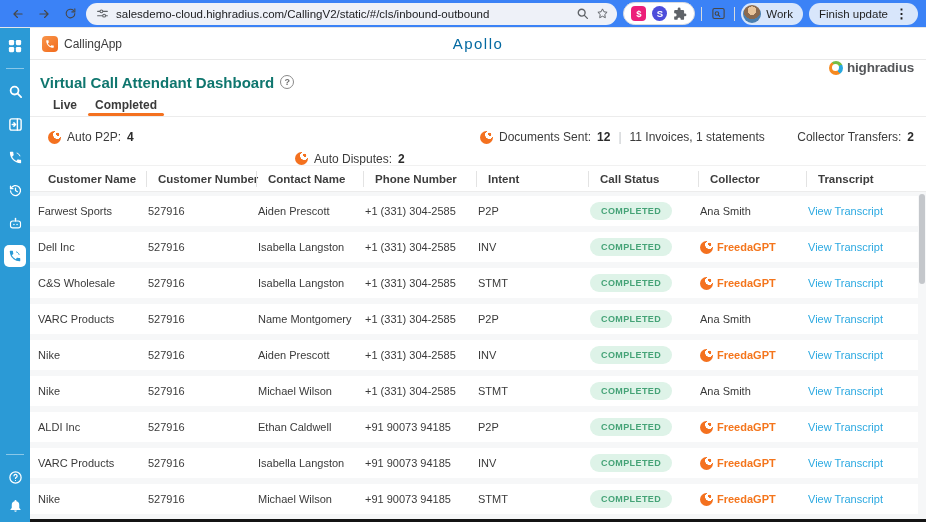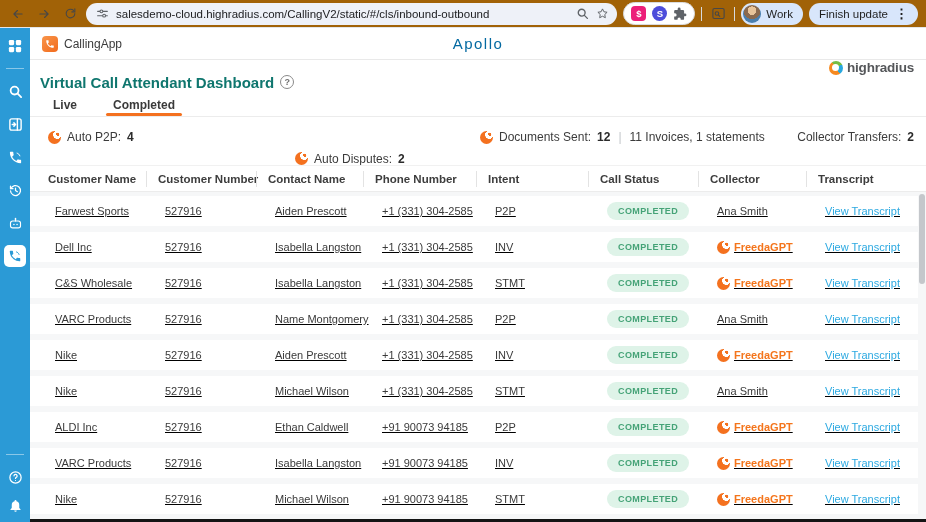--- a/index.html
+++ b/index.html
@@ -1,21 +1,21 @@
 <!DOCTYPE html>
 <html><head>
 <meta charset="utf-8">
 <style>
   * { margin:0; padding:0; box-sizing:border-box; }
   html,body { width:926px; height:522px; overflow:hidden; }
   body { font-family:"Liberation Sans", sans-serif; background:#fff; }
   .screen { width:926px; height:522px; display:flex; flex-direction:column; }
 
   
-  .toolbar { height:28px; background:#a16207; border-bottom:1px solid #e4e6e9; display:flex; align-items:center; padding:0 8px; gap:6px; flex:0 0 28px; }
+  .toolbar { height:28px; background:#3b82f6; border-bottom:1px solid #e4e6e9; display:flex; align-items:center; padding:0 8px; gap:6px; flex:0 0 28px; }
   .nav-btn { background:none; border:none; width:20px; height:20px; display:flex; align-items:center; justify-content:center; cursor:pointer; }
   .omnibox { flex:1; height:22px; background:#eef1f8; border-radius:11px; display:flex; align-items:center; padding:0 8px 0 10px; gap:7px; min-width:0; }
   .omnibox .url { flex:1; font-size:11.5px; color:#202124; white-space:nowrap; overflow:hidden; }
   .omni-ic { display:flex; align-items:center; }
   .ext-pill { display:flex; align-items:center; gap:6px; background:#fff; border:1px solid #dadce0; border-radius:12px; height:23px; padding:0 7px; }
   .ext-badge { width:15px; height:15px; border-radius:4px; color:#fff; font-size:9.5px; font-weight:bold; display:flex; align-items:center; justify-content:center; }
   .ext-badge.pink { background:#ec1e79; }
   .ext-badge.indigo { background:#4d4ddb; border-radius:50%; }
   .vdiv { width:1px; height:14px; background:#d7dade; }
   .chip { height:22px; background:#d8e6fb; border-radius:11px; display:flex; align-items:center; gap:5px; padding:0 10px; font-size:11.5px; color:#1f1f1f; cursor:pointer; white-space:nowrap; }
@@ -39,42 +39,42 @@
   .phone-badge { width:16px; height:16px; border-radius:4px; background:linear-gradient(140deg,#f8954a,#f26b1d); display:flex; align-items:center; justify-content:center; }
   .center-logo { position:absolute; left:50%; transform:translateX(-50%); font-size:15px; font-weight:500; letter-spacing:1.5px; color:#0369a1; }
   .brand-right { margin-left:auto; display:flex; align-items:center; gap:4px; font-size:13.5px; font-weight:600; color:#55575a; letter-spacing:-.2px;margin-top:48px; }
   .hr-circle { width:14px; height:14px; border-radius:50%; background:conic-gradient(from 210deg,#f6891f 0 32%,#76bc43 32% 58%,#29a8df 58% 82%,#f6891f 82% 100%); position:relative; }
   .hr-circle::after { content:""; position:absolute; inset:3.5px; background:#fff; border-radius:50%; }
 
   
   .title-row { height:36px; flex:0 0 36px; display:flex; align-items:center; gap:6px; padding:8px 10px 0; }
   .title-row h1 { font-size:15px; font-weight:700; color:#0f766e; }
   .help { width:14px; height:14px; border-radius:50%; border:1.2px solid #8a8a8a; color:#6f6f6f; font-size:9px; font-weight:bold; display:flex; align-items:center; justify-content:center; cursor:pointer; }
-  .tabs { height:21px; flex:0 0 21px; display:flex; gap:18px; padding:0 0 0 14px; border-bottom:1px solid #ececec; }
+  .tabs { height:21px; flex:0 0 21px; display:flex; gap:0; padding:0 0 0 14px; border-bottom:1px solid #ececec; }
   .tab { position:relative; font-size:12px; font-weight:700; color:#3a3a3a; padding:2px 9px 6px; cursor:pointer; }
   .tab.active::after { content:""; position:absolute; left:2px; right:2px; bottom:0; height:3px; background:#f4711f; border-radius:2px; }
 
   
   .stats { height:40px; flex:0 0 40px; display:flex; align-items:center; padding:0 12px 0 18px; margin-bottom:8px; }
   .stat { display:flex; align-items:center; gap:6px; font-size:12px; color:#3b3b3b; white-space:nowrap; }
   .stat-0 { width:247px; } .stat-1 { width:185px;margin-top:43px; } .stat-2 { flex:1; } .stat-3 { margin-left:auto; }
   .stat-value { font-weight:700; color:#2b2b2b; }
   .stat-sep { color:#c3c7cb; margin:0 2px; }
   .freeda-icon { width:13px; height:13px; border-radius:50%; flex:0 0 13px;
     background:
       radial-gradient(circle at 76% 24%, #f4711f 0 11%, transparent 12%),
       radial-gradient(circle at 70% 30%, #ffffff 0 30%, transparent 31%),
       #f4711f; }
 
   
   .thead { height:27px; flex:0 0 27px; display:grid; grid-template-columns:110px 110px 107px 113px 112px 110px 108px 1fr; align-items:center; padding-left:18px; border-top:1px solid #f1f1f1; border-bottom:1px solid #ececec; background:#fff; }
   .th { font-size:11.5px; font-weight:700; color:#3d3d3d; position:relative; }
   .th + .th::before { content:""; position:absolute; left:-12px; top:-2px; height:16px; width:1px; background:#e3e3e3; }
   .tbody { flex:1; background:#f6f7f8; padding-top:4px; overflow:hidden; position:relative; min-height:0; }
-  .trow { height:30px; margin:0 8px 6px 0; background:#fff; display:grid; grid-template-columns:110px 110px 107px 113px 112px 110px 108px 1fr; align-items:center; padding-left:25px; cursor:default;text-decoration:underline; }
+  .trow { height:30px; margin:0 8px 6px 0; background:#fff; display:grid; grid-template-columns:110px 110px 107px 113px 112px 110px 108px 1fr; align-items:center; padding-left:8px; cursor:default; }
   .td { font-size:11px; color:#3a3a3a; white-space:nowrap; overflow:hidden; }
   .status-pill { display:inline-block; font-size:9px; font-weight:700; letter-spacing:.4px; color:#45a377; background:#def3e8; padding:4px 11px; border-radius:11px; }
   .collector-cell { display:flex; align-items:center; gap:4px; }
   .bot-name { color:#f4751c; font-weight:700; font-size:11px; }
   .link { color:#2ca9e1; font-size:11px; font-weight:500; cursor:pointer; }
   .scroll-thumb { position:absolute; right:1px; top:2px; width:6px; height:90px; border-radius:3px; background:#c4c7cb; }
   .bottom-bar { height:3px; flex:0 0 3px; background:#141414; }
 </style>
 </head>
 <body>

